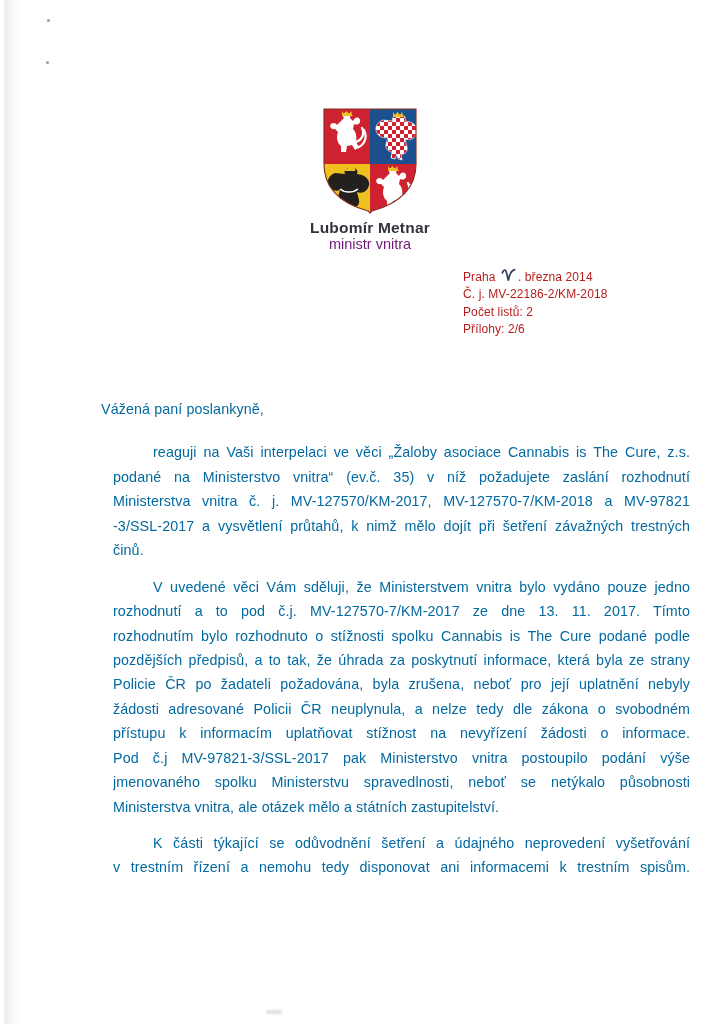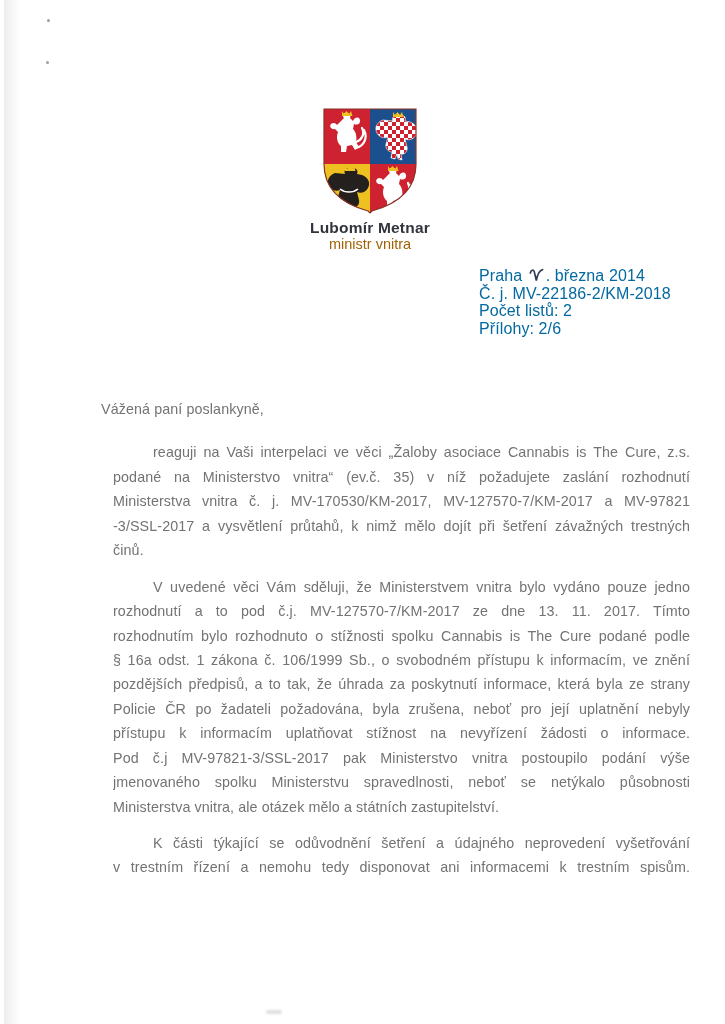--- a/index.html
+++ b/index.html
@@ -32,40 +32,40 @@
 
   
   .crest{position:absolute;left:320px;top:106px;width:100px;height:108px;}
 
   
   .header-block{
     position:absolute;left:245px;top:219px;width:250px;
     text-align:center;color:#31343c;
   }
   .minister-name{font-size:15.5px;font-weight:bold;letter-spacing:.2px;line-height:17px;}
-  .minister-role{font-size:14.5px;line-height:16px;color:#a16207;}
+  .minister-role{font-size:14.5px;line-height:16px;color:#701a75;}
 
   
   .meta-block{
-    position:absolute;left:479px;top:266px;width:230px;
-    font-size:16px;line-height:17.3px;color:#0369a1;
+    position:absolute;left:463px;top:266px;width:230px;
+    font-size:12px;line-height:17.3px;color:#b91c1c;
     letter-spacing:.1px;
   }
   .meta-line{white-space:nowrap;}
   .hand-five{
     display:inline-block;width:17px;height:19px;
     vertical-align:-4px;margin:0 1px;
     transform:rotate(-4deg);
   }
   .sr{position:absolute;width:1px;height:1px;overflow:hidden;clip:rect(0 0 0 0);}
 
   
   .letter-body{
     position:absolute;left:101px;top:397px;width:601px;
-    font-size:14.3px;line-height:24.45px;color:#737373;
+    font-size:14.3px;line-height:24.45px;color:#0369a1;
     letter-spacing:.1px;
   }
   .salutation{margin:0 0 19px 0;}
   .para{margin:12px;}
   .para + .para{margin-top:3px;}
   .para:last-child{margin-top:4px;}
   .line{
     height:24.45px;overflow:hidden;
     text-align:justify;text-align-last:justify;
   }
@@ -141,31 +141,31 @@
     <div class="meta-line">Počet listů: 2</div>
     <div class="meta-line">Přílohy: 2/6</div>
   </div>
 
   <div class="letter-body">
     <div class="salutation">Vážená paní poslankyně,</div>
     <div id="paragraphs">
         <div class="para">
           <div class="line first">reaguji na Vaši interpelaci ve věci „Žaloby asociace Cannabis is The Cure, z.s.</div>
           <div class="line">podané na Ministerstvo vnitra“ (ev.č. 35) v níž požadujete zaslání rozhodnutí</div>
-          <div class="line">Ministerstva vnitra č. j. MV-170530/KM-2017, MV-127570-7/KM-2017 a MV-97821</div>
+          <div class="line">Ministerstva vnitra č. j. MV-127570/KM-2017, MV-127570-7/KM-2018 a MV-97821</div>
           <div class="line">-3/SSL-2017 a vysvětlení průtahů, k nimž mělo dojít při šetření závažných trestných</div>
           <div class="line last-left">činů.</div>
         </div>
         <div class="para">
           <div class="line first">V uvedené věci Vám sděluji, že Ministerstvem vnitra bylo vydáno pouze jedno</div>
           <div class="line">rozhodnutí a to pod č.j. MV-127570-7/KM-2017 ze dne 13. 11. 2017. Tímto</div>
           <div class="line">rozhodnutím bylo rozhodnuto o stížnosti spolku Cannabis is The Cure podané podle</div>
-          <div class="line">§ 16a odst. 1 zákona č. 106/1999 Sb., o svobodném přístupu k informacím, ve znění</div>
           <div class="line">pozdějších předpisů, a to tak, že úhrada za poskytnutí informace, která byla ze strany</div>
           <div class="line">Policie ČR po žadateli požadována, byla zrušena, neboť pro její uplatnění nebyly</div>
+          <div class="line">žádosti adresované Policii ČR neuplynula, a nelze tedy dle zákona o svobodném</div>
           <div class="line">přístupu k informacím uplatňovat stížnost na nevyřízení žádosti o informace.</div>
           <div class="line">Pod č.j MV-97821-3/SSL-2017 pak Ministerstvo vnitra postoupilo podání výše</div>
           <div class="line">jmenovaného spolku Ministerstvu spravedlnosti, neboť se netýkalo působnosti</div>
           <div class="line last-left">Ministerstva vnitra, ale otázek mělo a státních zastupitelství.</div>
         </div>
         <div class="para">
           <div class="line first">K části týkající se odůvodnění šetření a údajného neprovedení vyšetřování</div>
           <div class="line">v trestním řízení a nemohu tedy disponovat ani informacemi k trestním spisům.</div>
         </div>
       </div>

